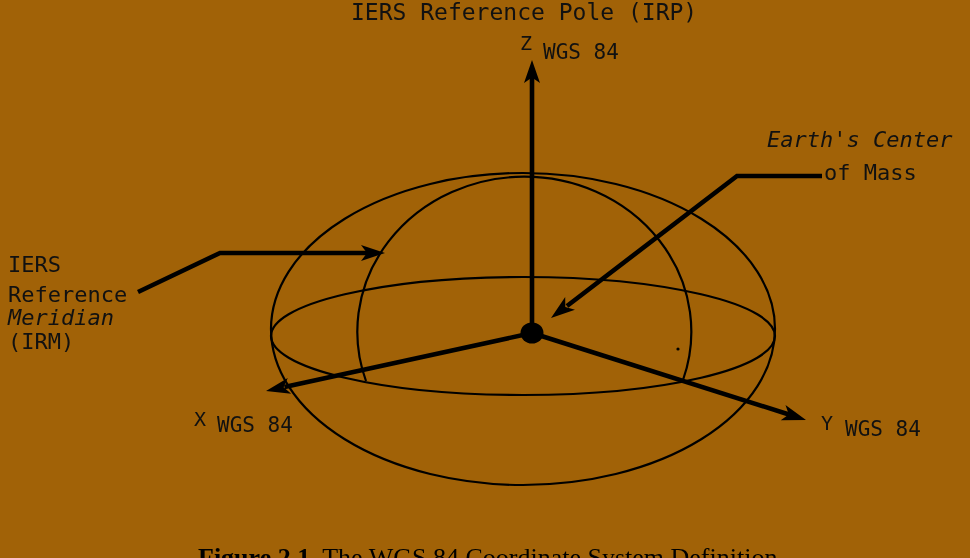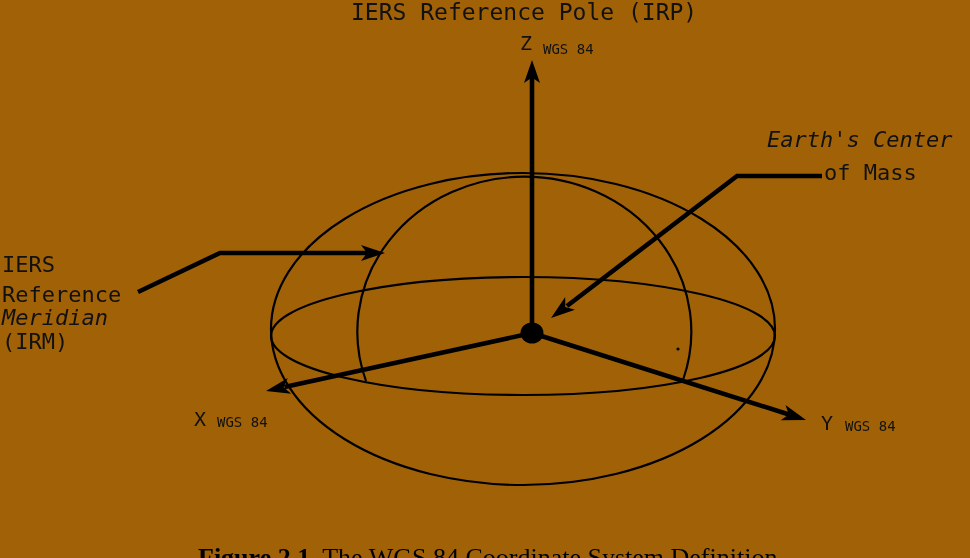--- a/index.html
+++ b/index.html
@@ -23,21 +23,21 @@
   .lbl {
     position: absolute;
     color: #111111;
     font-family: "DejaVu Sans Mono", "Liberation Mono", monospace;
     font-size: 22px;
     line-height: 1;
     white-space: pre;
     letter-spacing: 0px;
   }
   .axis-letter { font-size: 20px; }
-  .axis-sub { font-size: 14px; }
+  .axis-sub { font-size: 21px; }
   .irm-block {
     line-height: 23.5px;
     font-size: 22px;
   }
   .caption {
     position: absolute;
     left: 172px;
     top: 513px;
     font-family: "Liberation Serif", "DejaVu Serif", serif;
     font-size: 26px;
@@ -82,21 +82,21 @@
   </svg>
 
   <div class="lbl" style="left:351px; top:1px; font-size:23px;">IERS Reference Pole (IRP)</div>
 
   <div class="lbl axis-letter" style="left:520px; top:33px;">Z</div>
   <div class="lbl axis-sub" style="left:543px; top:42px;">WGS 84</div>
 
   <div class="lbl" style="left:767px; top:129px;font-style:italic;">Earth's Center</div>
   <div class="lbl" style="left:824px; top:162px;">of Mass</div>
 
-  <div class="irm-block" style="position:absolute; left:2px; top:253px;">
+  <div class="irm-block" style="position:absolute; left:8px; top:253px;">
     <div class="lbl irm-block" style="position:static;">IERS</div>
     <div class="lbl irm-block" style="position:static;margin-top:6px;">Reference</div>
     <div class="lbl irm-block" style="position:static;font-style:italic;">Meridian</div>
     <div class="lbl irm-block" style="position:static;">(IRM)</div>
   </div>
 
   <div class="lbl axis-letter" style="left:194px; top:409px;">X</div>
   <div class="lbl axis-sub" style="left:217px; top:415px;">WGS 84</div>
 
   <div class="lbl axis-letter" style="left:821px; top:413px;">Y</div>

